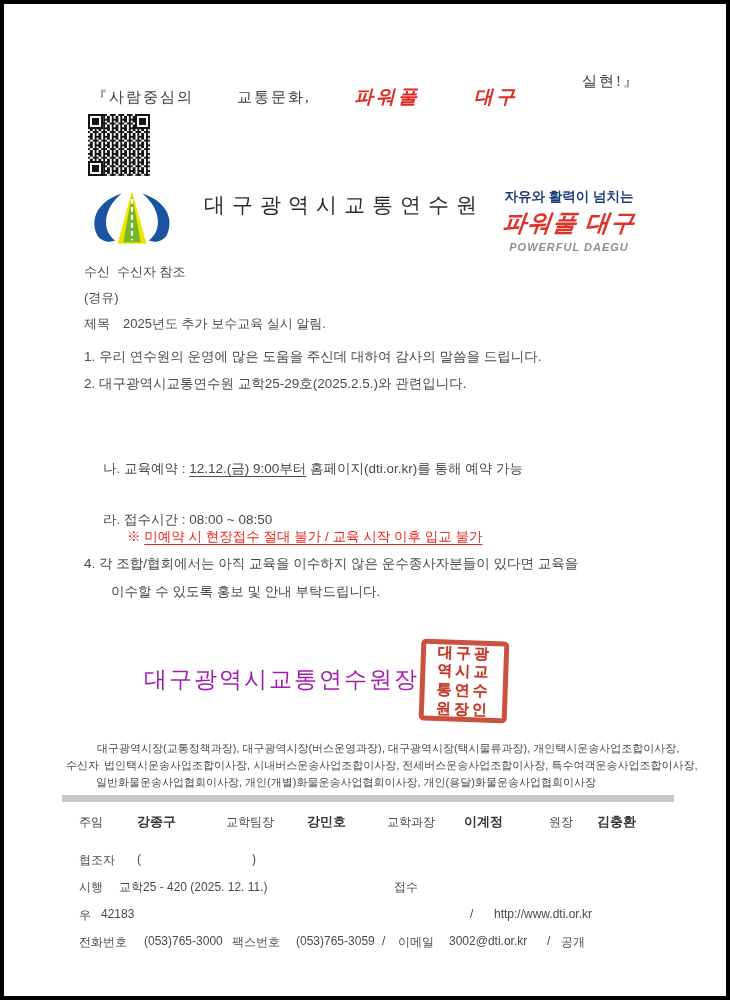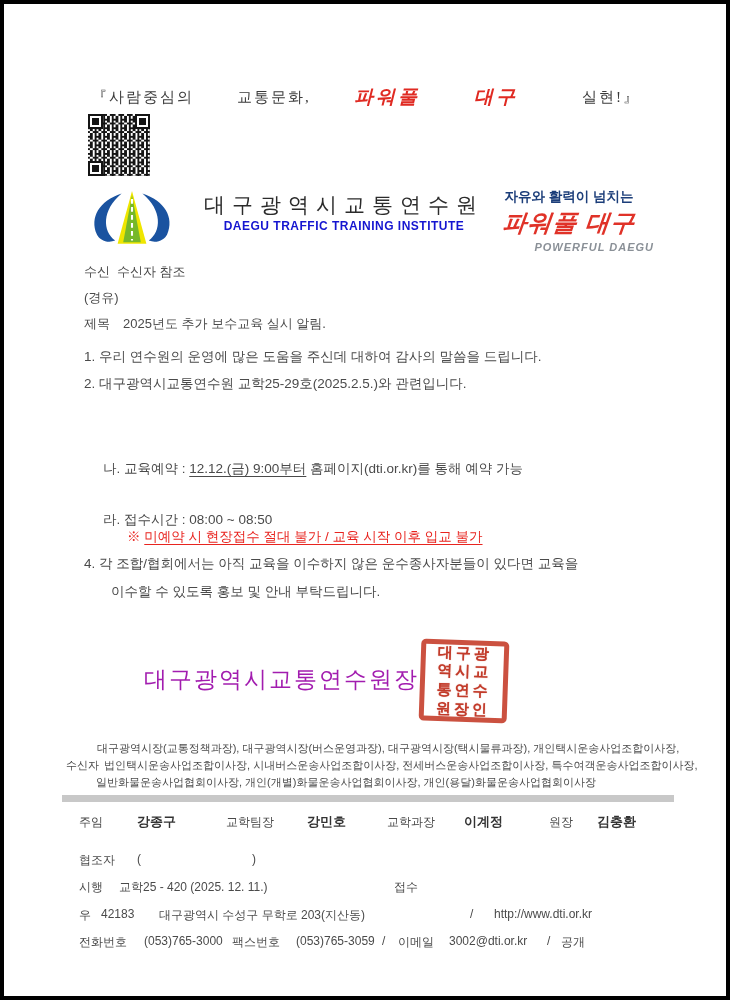--- a/index.html
+++ b/index.html
@@ -13,21 +13,21 @@
   
   .slogan{font-family:"Liberation Serif", serif;font-size:15px;color:#3a3a3a;letter-spacing:2px;}
   .slogan-red{font-family:"Liberation Serif", serif;font-style:italic;font-weight:bold;font-size:19px;color:#e02a22;letter-spacing:3px;}
 
   
   .org-kr{width:300px;text-align:center;font-size:21px;letter-spacing:7px;color:#2b2b2b;font-weight:500;}
   .org-en{width:300px;text-align:center;font-size:12px;font-weight:bold;color:#1515d0;letter-spacing:0.5px;}
   .brand{width:170px;text-align:center;}
   .brand-top{font-size:13.5px;font-weight:800;color:#1c3e7a;}
   .brand-main{font-size:24px;font-weight:900;font-style:italic;color:#e03228;letter-spacing:1px;margin-top:1px;transform:skewX(-6deg);}
-  .brand-sub{font-size:11px;font-weight:bold;font-style:italic;color:#8a9097;letter-spacing:1px;margin-top:2px;text-align:right;}
+  .brand-sub{font-size:11px;font-weight:bold;font-style:italic;color:#8a9097;letter-spacing:1px;margin-top:2px;}
 
   .t13{font-size:13px;color:#4a4a4a;}
   .t13b{font-size:13.5px;color:#4a4a4a;}
   .u{text-decoration:underline;text-underline-offset:3px;}
   .warn{font-size:13.5px;font-weight:normal;color:#e8241f;}
 
   .sig{width:460px;text-align:left;font-size:23px;letter-spacing:2px;color:#a21caf;}
   .seal{
     position:absolute;left:416px;top:636px;width:78px;height:72px;
     border:5px solid rgba(194,50,30,0.85);border-radius:5px;transform:rotate(2deg);
@@ -48,21 +48,21 @@
 </style>
 </head>
 <body>
 
 <div class="page">
 
   <span class="abs slogan" style="left:88px;top:84px;">『사람중심의</span>
   <span class="abs slogan" style="left:233px;top:84px;">교통문화,</span>
   <span class="abs slogan-red" style="left:350px;top:80px;">파워풀</span>
   <span class="abs slogan-red" style="left:470px;top:80px;">대구</span>
-  <span class="abs slogan" style="left:578px;top:84px;">실현!』</span>
+  <span class="abs slogan" style="left:578px;top:68px;">실현!』</span>
 
   <div class="abs" style="left:82px;top:110px;">
     <svg width="66" height="62" viewBox="0 0 29 29" shape-rendering="crispEdges">
       <rect width="29" height="29" fill="#fff"></rect>
       <defs>
         <pattern id="qrp" width="4" height="4" patternUnits="userSpaceOnUse">
           <rect x="0" y="0" width="1" height="1" fill="#141414"></rect>
           <rect x="2" y="0" width="2" height="1" fill="#141414"></rect>
           <rect x="1" y="1" width="1" height="1" fill="#141414"></rect>
           <rect x="3" y="1" width="1" height="2" fill="#141414"></rect>
@@ -90,21 +90,20 @@
     <svg width="88" height="58" viewBox="0 0 110 70">
       <path d="M42,3 C14,12 2,33 11,54 C14,61 24,66 34,62 C18,50 17,24 42,3 Z" fill="#1a53a0"></path>
       <path d="M68,3 C96,12 108,33 99,54 C96,61 86,66 76,62 C92,50 93,24 68,3 Z" fill="#1a53a0"></path>
       <polygon points="55,0 37,66 73,66" fill="#efe600"></polygon>
       <polygon points="55,5 44,64 66,64" fill="#76b82a"></polygon>
       <line x1="55" y1="10" x2="55" y2="62" stroke="#fff" stroke-width="2.6" stroke-dasharray="6 4"></line>
     </svg>
   </div>
 
   <div class="abs org-kr" style="left:190px;top:187px;">대구광역시교통연수원</div>
-  <div class="abs org-en" style="left:190px;top:215px;">DAEGU TRAFFIC TRAINING INSTITUTE</div>
 
   <div class="abs brand" style="left:480px;top:184px;">
     <div class="brand-top">자유와 활력이 넘치는</div>
     <div class="brand-main">파워풀 대구</div>
     <div class="brand-sub">POWERFUL DAEGU</div>
   </div>
 
   <div class="abs t13" style="left:80px;top:259px;">
     <span>수신</span><span style="margin-left:7px;">수신자 참조</span>
   </div>
@@ -156,21 +155,20 @@
   <span class="abs t12" style="left:75px;top:848px;">협조자</span>
   <span class="abs t12" style="left:133px;top:848px;">(</span>
   <span class="abs t12" style="left:248px;top:848px;">)</span>
 
   <span class="abs t12" style="left:75px;top:875px;">시행</span>
   <span class="abs t12" style="left:115px;top:875px;">교학25 - 420 (2025. 12. 11.)</span>
   <span class="abs t12" style="left:390px;top:875px;">접수</span>
 
   <span class="abs t12" style="left:75px;top:903px;">우</span>
   <span class="abs t12" style="left:97px;top:903px;">42183</span>
-  <span class="abs t12" style="left:155px;top:903px;">대구광역시 수성구 무학로 203(지산동)</span>
   <span class="abs t12" style="left:466px;top:903px;">/</span>
   <span class="abs t12" style="left:490px;top:903px;">http://www.dti.or.kr</span>
 
   <span class="abs t12" style="left:75px;top:930px;">전화번호</span>
   <span class="abs t12" style="left:140px;top:930px;">(053)765-3000</span>
   <span class="abs t12" style="left:228px;top:930px;">팩스번호</span>
   <span class="abs t12" style="left:292px;top:930px;">(053)765-3059</span>
   <span class="abs t12" style="left:378px;top:930px;">/</span>
   <span class="abs t12" style="left:394px;top:930px;">이메일</span>
   <span class="abs t12" style="left:445px;top:930px;">3002@dti.or.kr</span>

